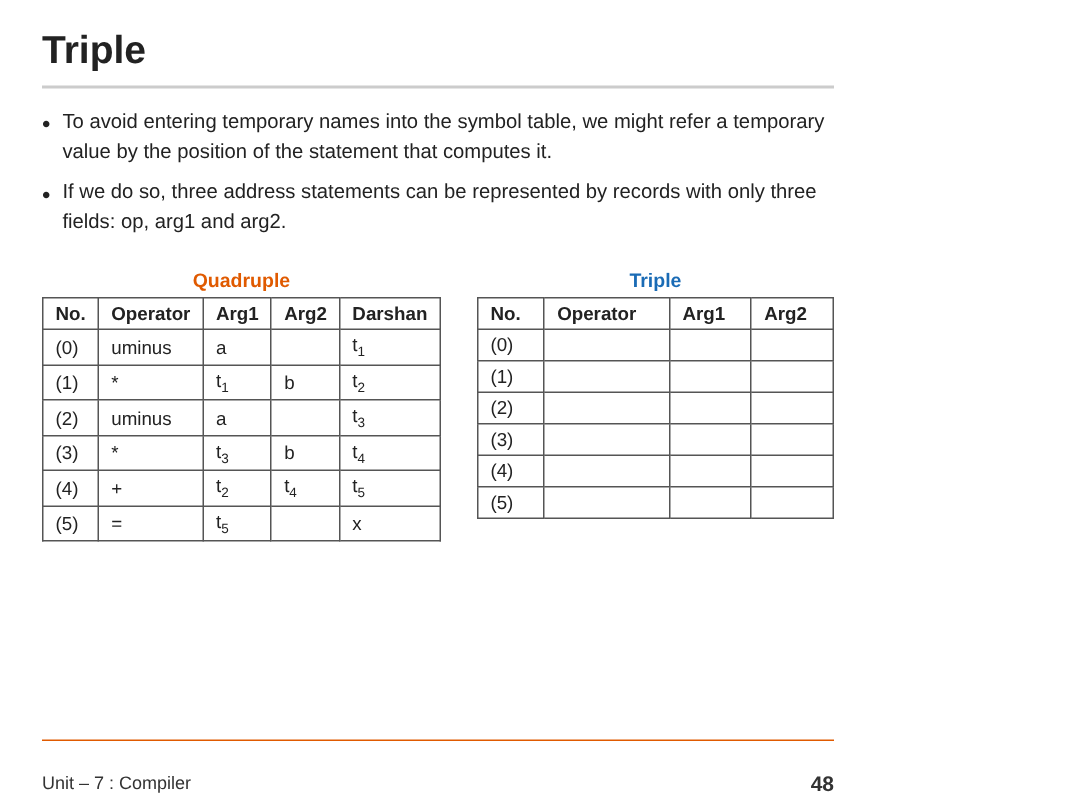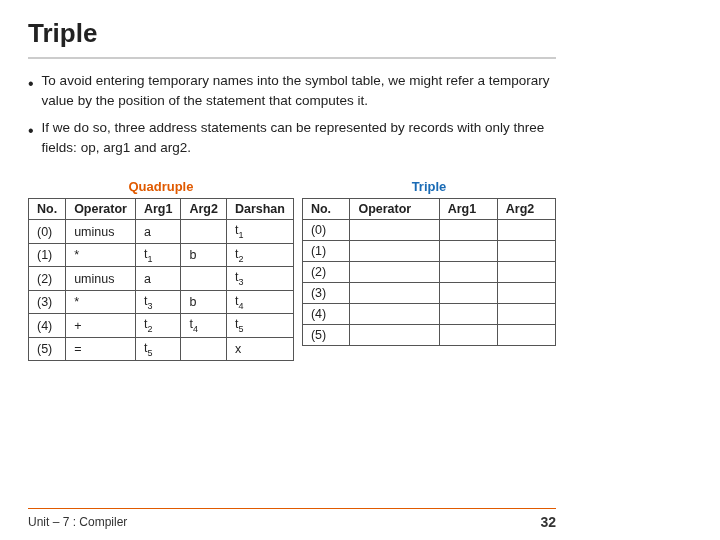--- a/index.html
+++ b/index.html
@@ -37,21 +37,21 @@
       color: #222;
       line-height: 1.45;
     }
     .bullet-dot {
       margin-right: 8px;
       margin-top: 1px;
       font-size: 16px;
     }
     .tables-row {
       display: flex;
-      gap: 8px;
+      gap: 24px;
       margin-top: 4px;
     }
     .table-block {
       flex: 1;
     }
     .table-title {
       text-align: center;
       font-weight: bold;
       font-size: 13px;
       margin-bottom: 4px;
@@ -80,21 +80,21 @@
       padding: 3px 8px;
       color: #222;
       text-align: left;
     }
     .footer {
       display: flex;
       justify-content: space-between;
       align-items: center;
       margin-top: auto;
       border-top: 1.5px solid #e05a00;
-      padding-top: 5px;
+      padding-top: 20px;
       font-size: 12px;
       color: #333;
     }
     .footer-page {
       font-weight: bold;
       font-size: 14px;
       color: #333;
     }
     sub {
       font-size: 9px;
@@ -226,15 +226,15 @@
               <td></td>
               <td></td>
             </tr>
           </tbody>
       </table>
     </div>
   </div>
 
   <div class="footer">
     <span>Unit – 7 : Compiler</span>
-    <span class="footer-page">32</span>
+    <span class="footer-page">48</span>
   </div>
 </div>
 
 </body></html>

